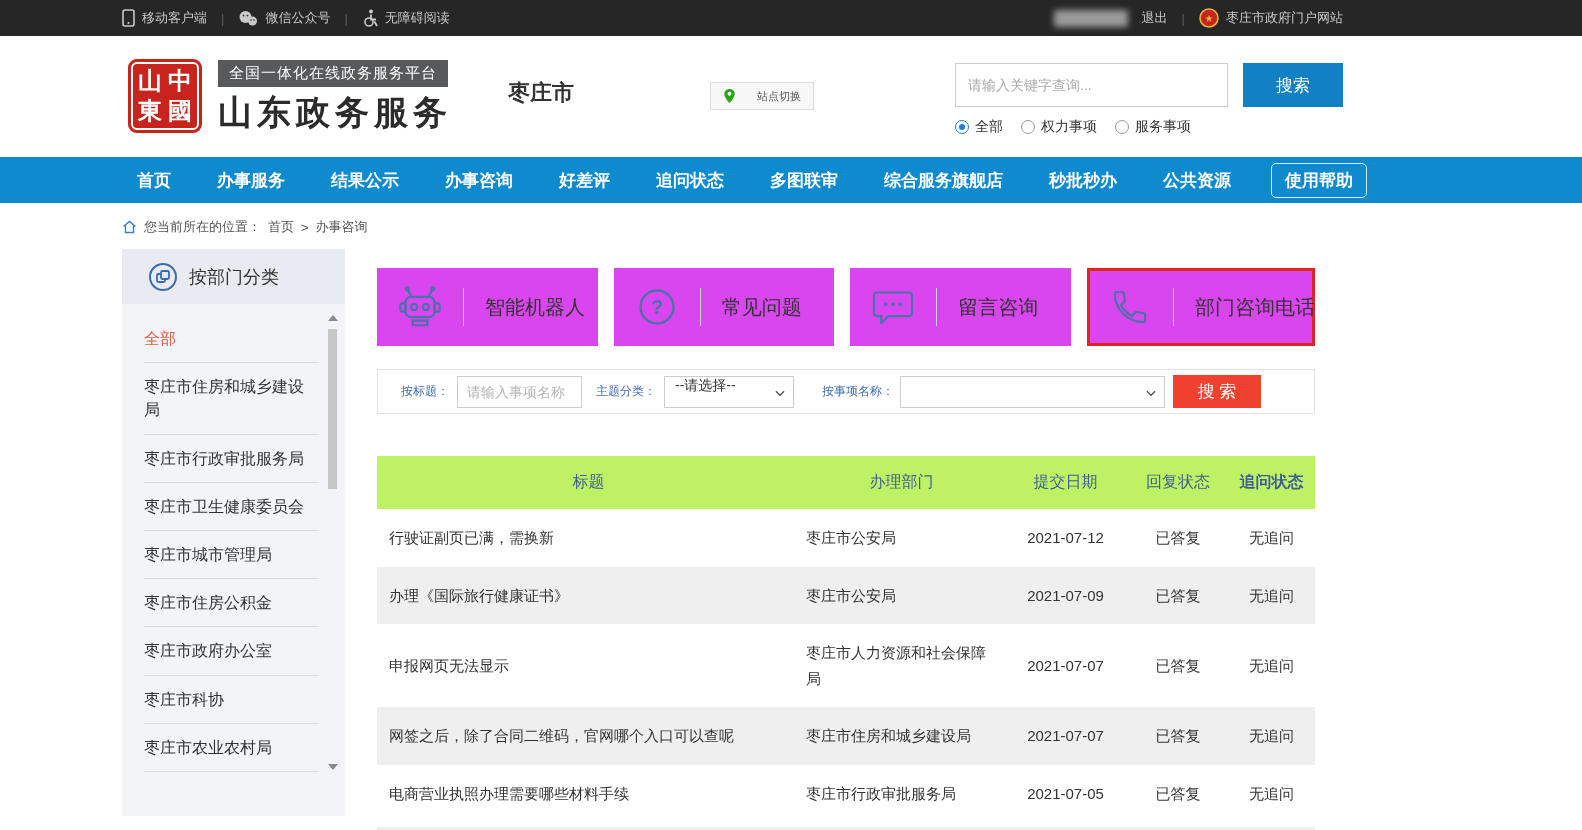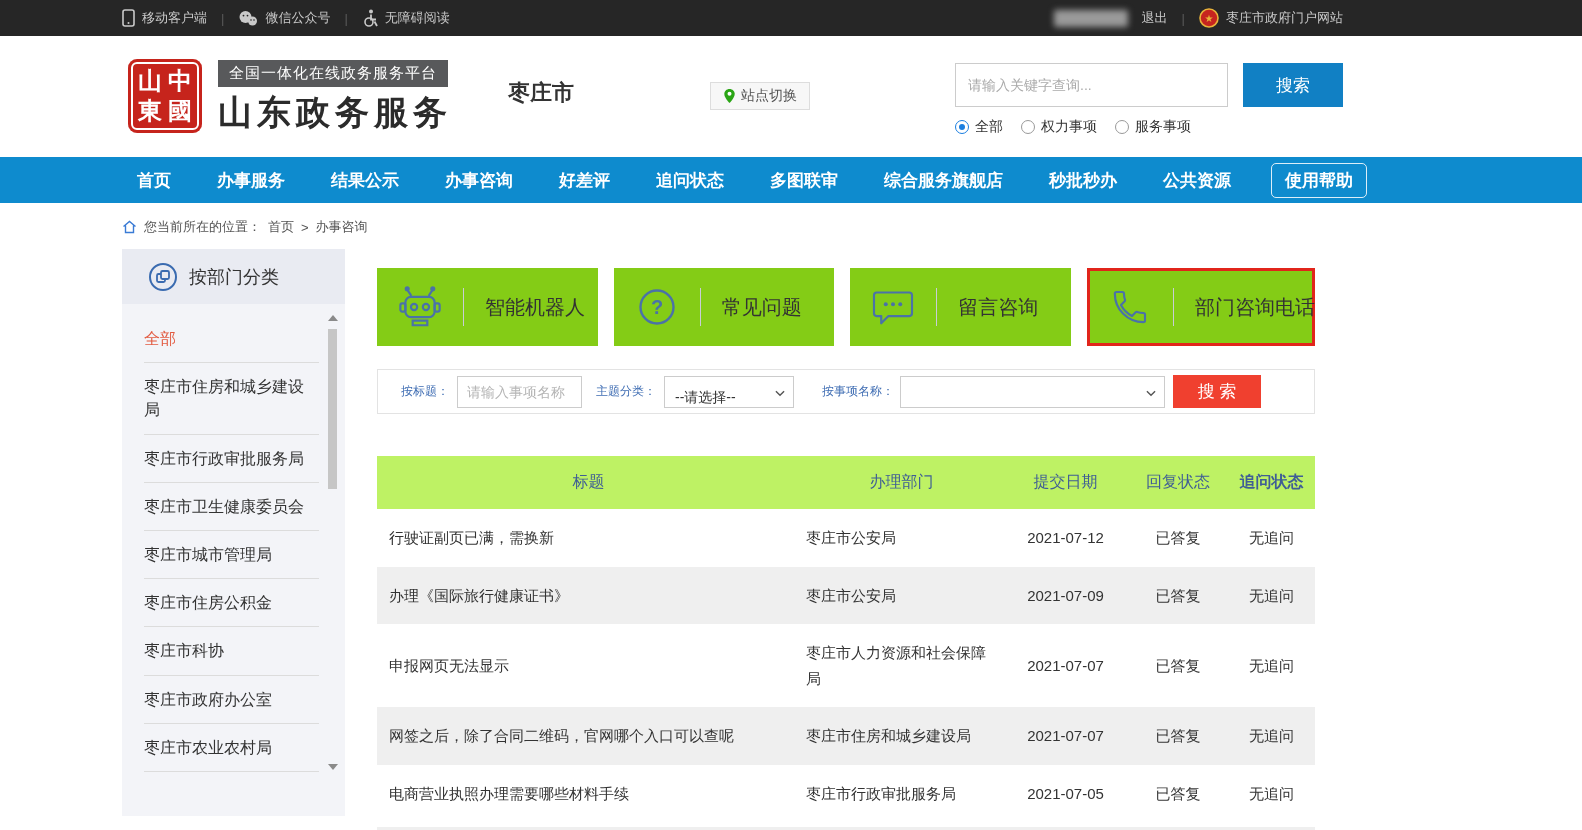--- a/index.html
+++ b/index.html
@@ -20,21 +20,21 @@
   .header .container { height:100%; }
   .seal { position:absolute; left:6px; top:23px; width:74px; height:74px; background:#c6241c;
     border-radius:9px; box-shadow:inset 0 0 0 3px #c6241c, inset 0 0 0 5px #fff; 
     display:grid; grid-template-columns:1fr 1fr; grid-template-rows:1fr 1fr; padding:7px; }
   .seal span { color:#fff; font-size:24px; font-weight:bold; display:flex; align-items:center; justify-content:center; line-height:1; }
   .logo-text { position:absolute; left:96px; top:24px; }
   .logo-tag { display:inline-block; background:#58595b; color:#fff; font-size:15px; padding:4px 11px; letter-spacing:1px; }
   .logo-title { font-size:34px; font-weight:bold; color:#2b2b2b; letter-spacing:5px; margin-top:3px; }
   .city-name { position:absolute; left:386px; top:42px; font-size:22px; font-weight:bold; color:#333;text-align:center; }
   .site-switch { position:absolute; left:588px; top:46px; height:28px; background:#f7f7f7; border:1px solid #ddd;
-    display:flex; align-items:center; gap:5px; padding:0 12px; font-size:14px; color:#555; cursor:pointer; }
+    display:flex; align-items:center; gap:21px; padding:0 12px; font-size:11px; color:#555; cursor:pointer; }
   .search-area { position:absolute; right:0; top:27px; width:388px; }
   .search-row { display:flex; gap:15px; }
   .search-input { width:273px; height:44px; border:1px solid #ccc; padding:0 12px; font-size:14px; color:#333; outline:none; }
   .search-input::placeholder { color:#aaa; }
   .search-btn { width:100px; height:44px; background:#1180c4; color:#fff; font-size:17px; border:none; cursor:pointer; }
   .radio-row { display:flex; align-items:center; gap:18px; margin-top:11px; font-size:14px; color:#333; }
   .radio { display:flex; align-items:center; gap:6px; cursor:pointer; }
   .radio-dot { width:14px; height:14px; border:1px solid #999; border-radius:50%; background:#fff; position:relative; }
   .radio-dot.checked { border:1px solid #1a7ee0; }
   .radio-dot.checked::after { content:""; position:absolute; left:3px; top:3px; width:6px; height:6px; border-radius:50%; background:#1a7ee0; }
@@ -60,32 +60,32 @@
   .scrollbar { position:absolute; right:7px; top:66px; height:455px; width:11px; }
   .sb-arrow { position:absolute; left:1px; width:0; height:0; border-left:5px solid transparent; border-right:5px solid transparent; cursor:pointer; }
   .sb-up { top:0; border-bottom:6px solid #8a8a8a; }
   .sb-down { bottom:0; border-top:6px solid #8a8a8a; }
   .sb-thumb { position:absolute; top:14px; left:1px; width:9px; height:160px; background:#c6c6c6; cursor:grab; }
 
   .content { width:938px; margin-left:32px; padding-top:19px; flex:none; }
 
   
   .tabs-row { display:flex; gap:16px; }
-  .tab-card { flex:1; height:78px; background:#84cc16; display:flex; align-items:center; cursor:pointer; }
+  .tab-card { flex:1; height:78px; background:#d946ef; display:flex; align-items:center; cursor:pointer; }
   .tab-card.selected { box-shadow:inset 0 0 0 3px #e1251b; }
   .tab-icon { width:86px; display:flex; justify-content:center; align-items:center; }
   .tab-divider { width:1px; height:38px; background:#c9cdd6; }
   .tab-label { font-size:20px; color:#333; margin-left:21px; white-space:nowrap; }
 
   
   .filter-bar { margin-top:23px; height:45px; border:1px solid #e3e3e3; display:flex; align-items:center; padding-left:23px; }
   .f-label { font-size:12px; color:#3f6db3; white-space:nowrap; }
   .f-input { width:125px; height:32px; border:1px solid #ccc; margin-left:8px; padding:0 9px; font-size:14px; color:#333; outline:none; }
   .f-input::placeholder { color:#b5b5b5; }
-  .fake-select { position:relative; height:32px; border:1px solid #ccc; background:#fff; display:flex; align-items:flex-end;
+  .fake-select { position:relative; height:32px; border:1px solid #ccc; background:#fff; display:flex; align-items:flex-start;
     padding:0 26px 0 10px; font-size:14px; color:#333; cursor:pointer; }
   .fs-topic { width:130px; margin-left:8px; }
   .fs-item { width:265px; margin-left:6px; }
   .fake-select svg { position:absolute; right:6px; top:9px; }
   .ml1 { margin-left:14px; } .ml2 { margin-left:28px; }
   .filter-search-btn { width:88px; height:33px; background:#f0402f; color:#fff; font-size:17px; border:none;
     margin-left:8px; cursor:pointer; white-space:nowrap; }
 
   
   .consult-table { width:100%; border-collapse:collapse; margin-top:42px; table-layout:fixed; }
@@ -233,22 +233,22 @@
           </svg>
         <span>按部门分类</span>
       </div>
       <div class="sidebar-list">
           <div class="sidebar-item active">全部</div>
           <div class="sidebar-item">枣庄市住房和城乡建设局</div>
           <div class="sidebar-item">枣庄市行政审批服务局</div>
           <div class="sidebar-item">枣庄市卫生健康委员会</div>
           <div class="sidebar-item">枣庄市城市管理局</div>
           <div class="sidebar-item">枣庄市住房公积金</div>
+          <div class="sidebar-item">枣庄市政府办公室</div>
           <div class="sidebar-item">枣庄市科协</div>
-          <div class="sidebar-item">枣庄市政府办公室</div>
           <div class="sidebar-item">枣庄市农业农村局</div>
         </div>
       <div class="scrollbar">
         <span class="sb-arrow sb-up"></span>
         <span class="sb-thumb"></span>
         <span class="sb-arrow sb-down"></span>
       </div>
     </div>
 
     <div class="content">

